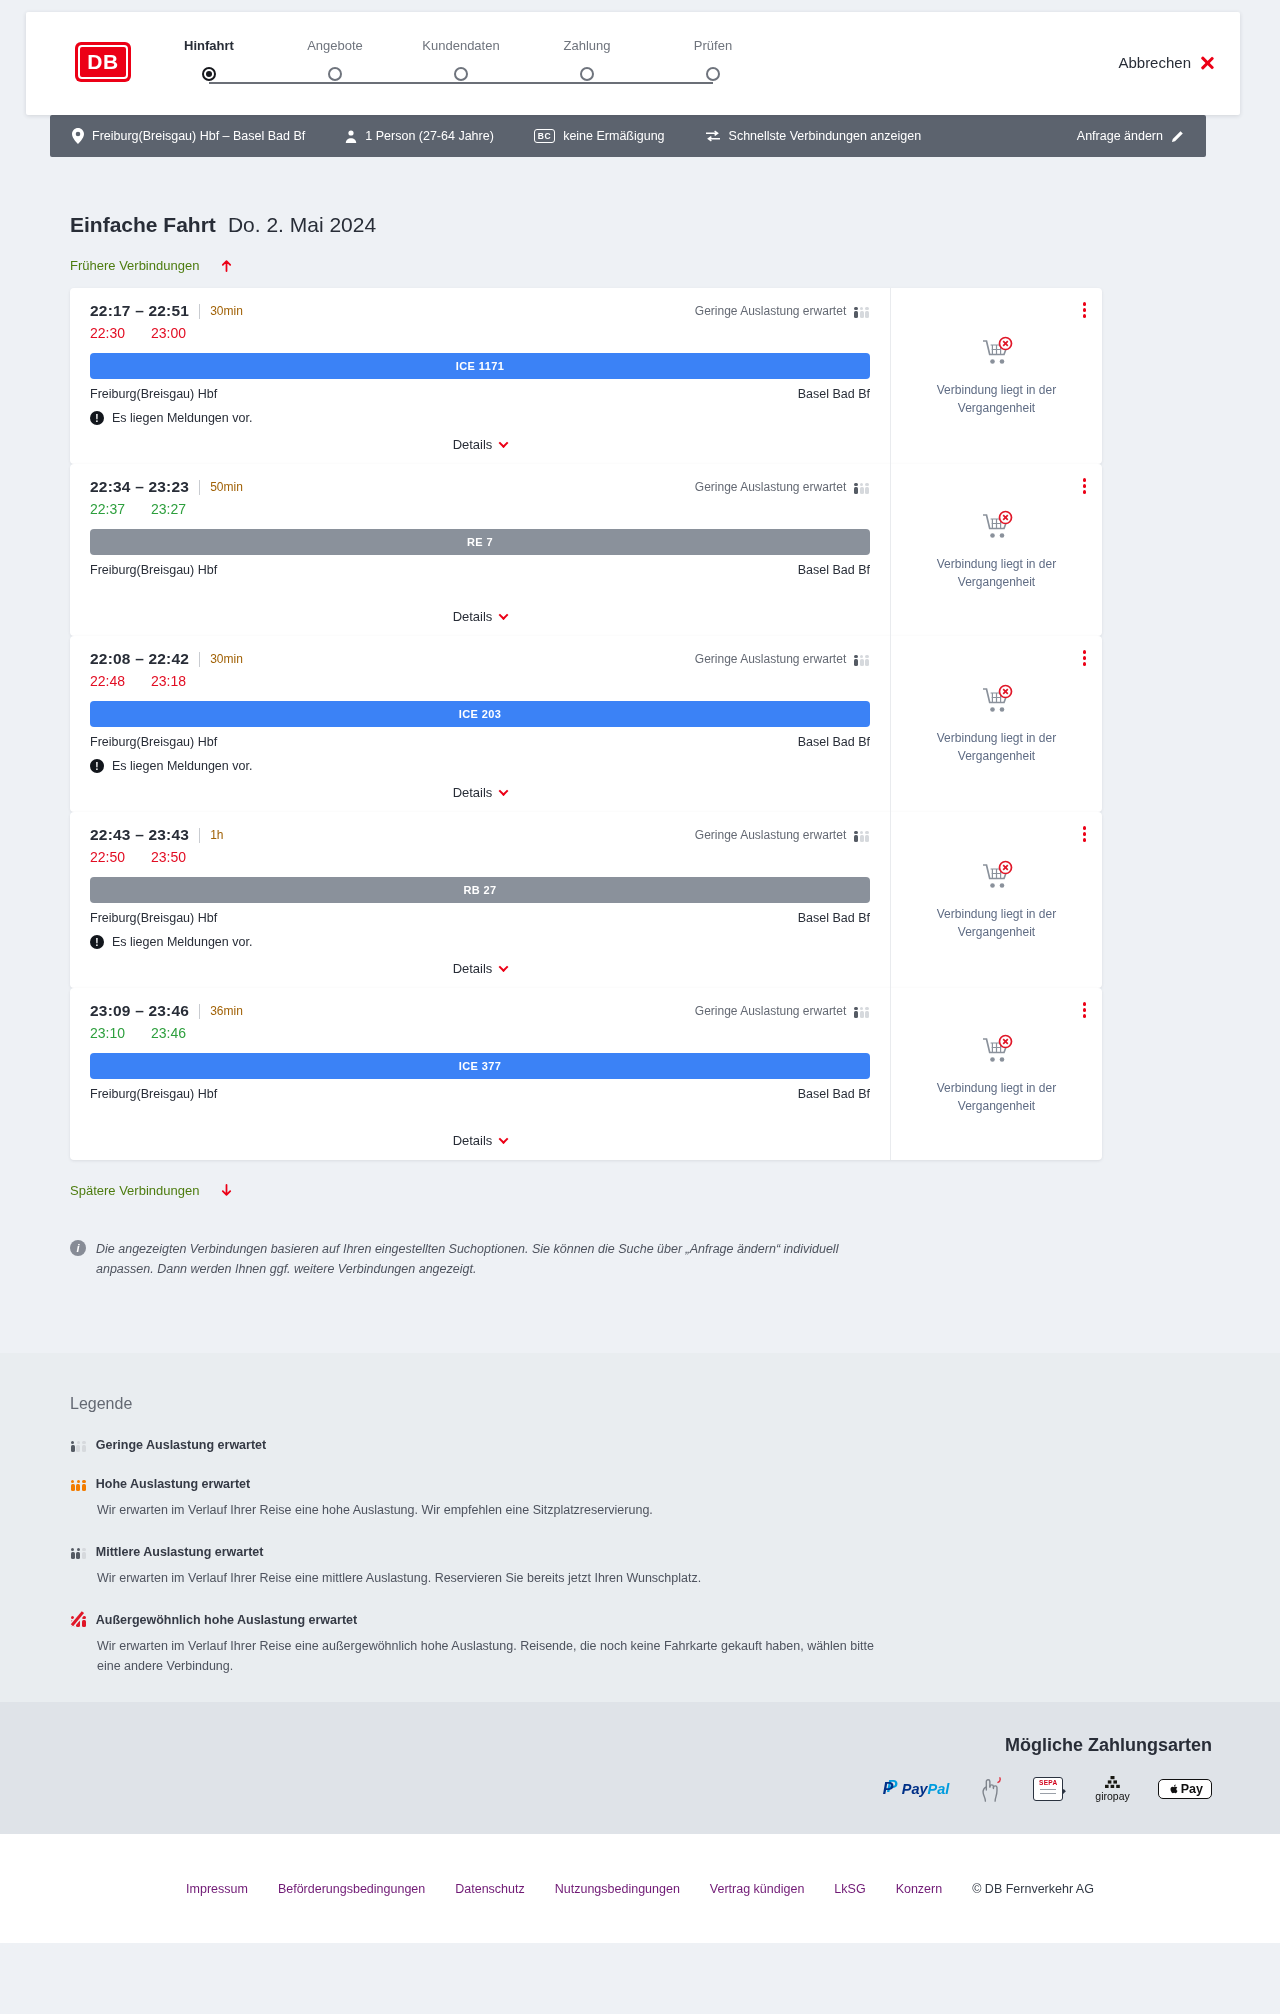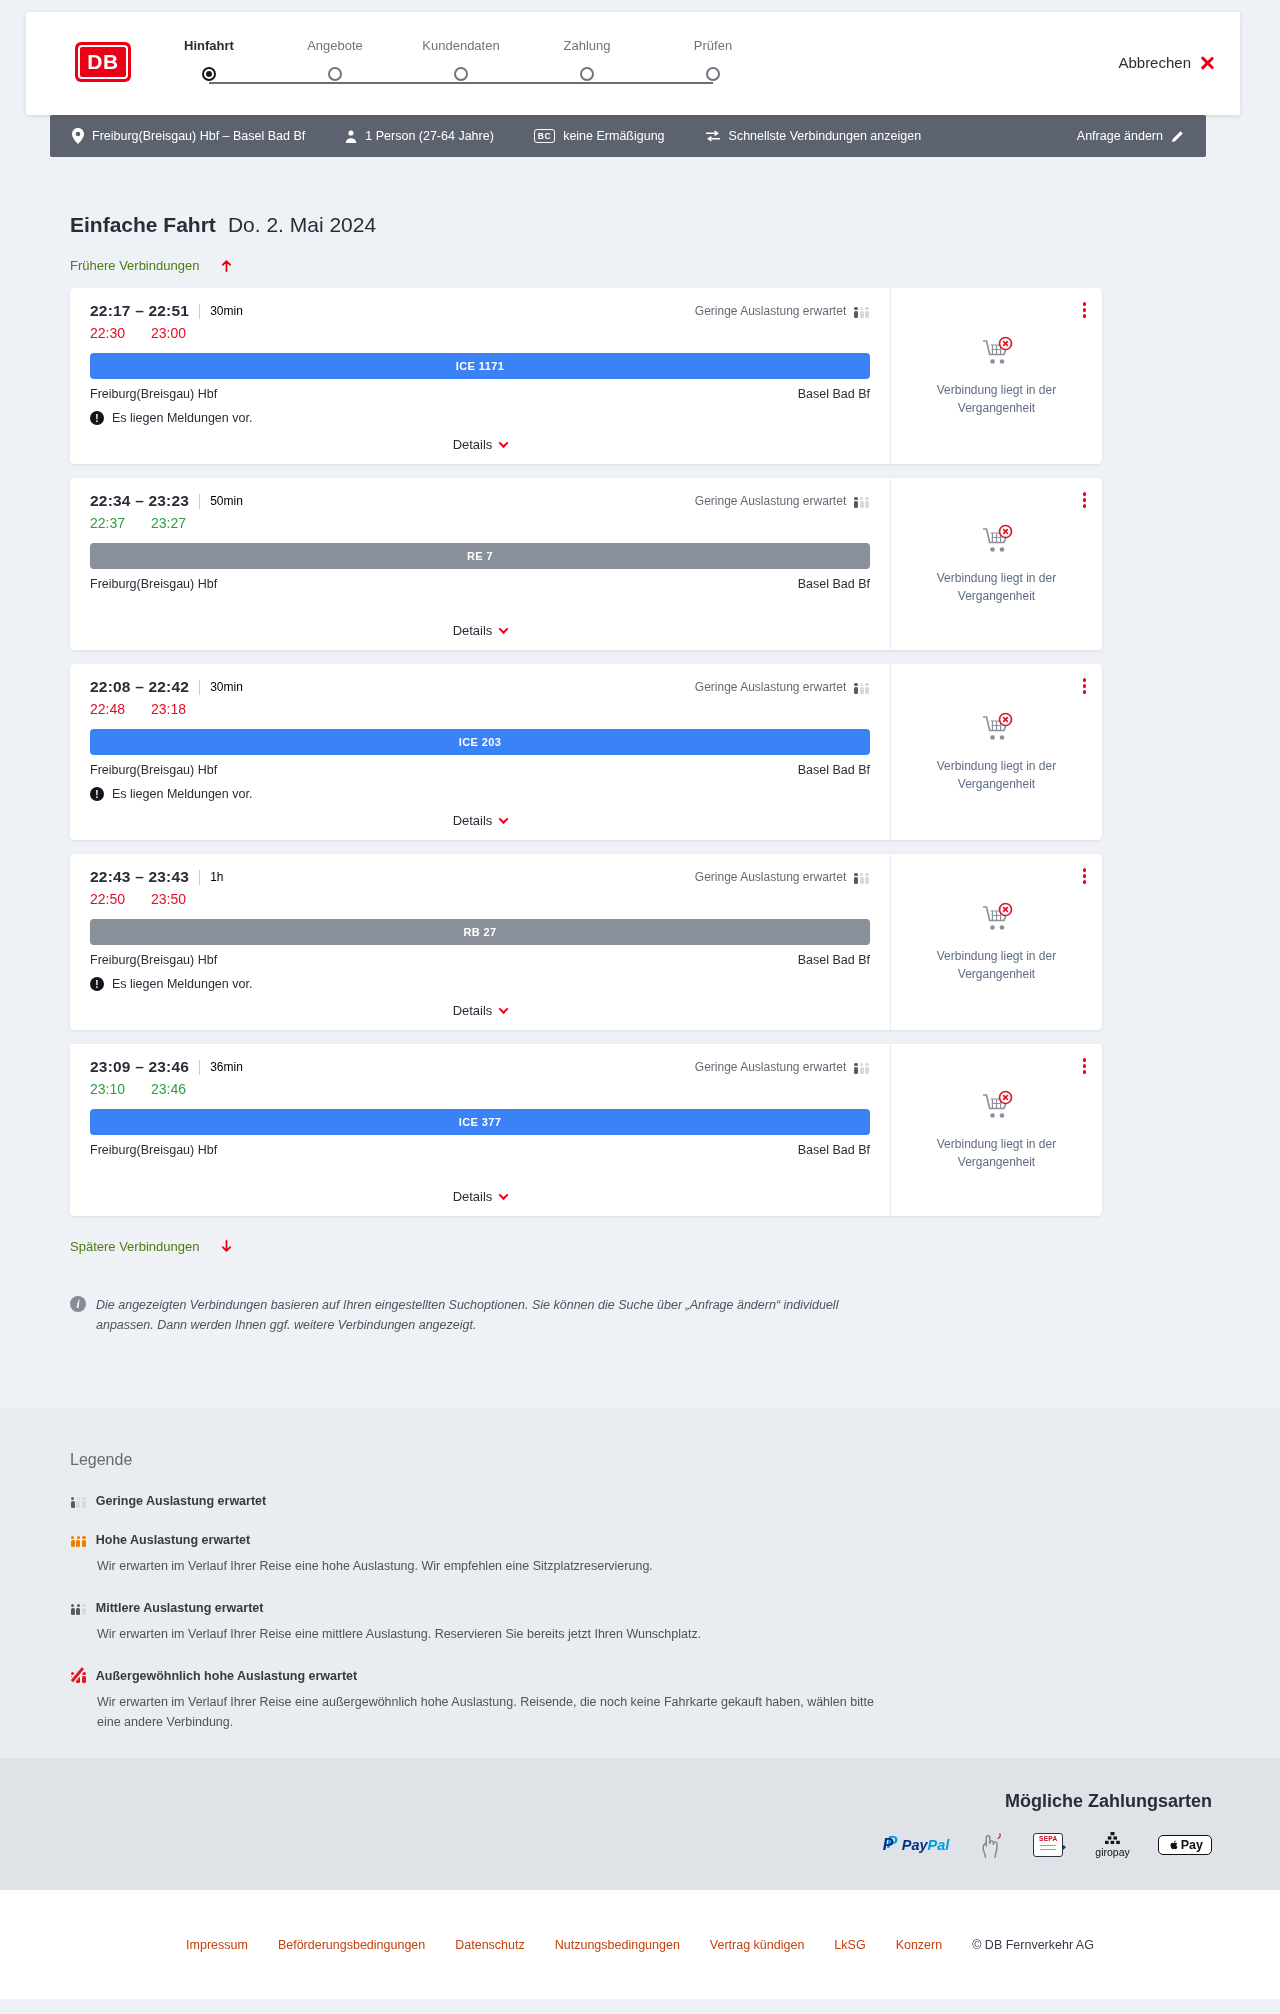--- a/index.html
+++ b/index.html
@@ -40,28 +40,28 @@
 
   
   .main-wrap { width:1032px; margin-left:70px; }
   .page-title-row { margin-top:56px; display:flex; align-items:baseline; gap:12px; }
   .trip-type { font-size:21px; font-weight:bold; color:#282d37; }
   .trip-date { font-size:21px; color:#282d37; }
   .scroll-link { margin-top:21px; display:inline-flex; align-items:center; gap:21px; font-size:13px;
                  color:#4d7c0f; cursor:pointer; }
   .scroll-link.later { margin-top:23px; }
 
-  .connections { margin-top:14px; display:flex; flex-direction:column; gap:14px; }
+  .connections { margin-top:14px; display:flex; flex-direction:column; gap:0; }
   .conn-card { background:#fff; border-radius:4px; box-shadow:0 1px 3px rgba(40,45,55,.10);
                display:flex; min-height:172px; }
   .conn-main { flex:1; padding:14px 20px 12px; display:flex; flex-direction:column; }
   .conn-row1 { display:flex; align-items:center; }
   .time-range { font-size:15.5px; font-weight:bold; letter-spacing:.2px; }
   .dur-div { width:1px; height:15px; background:#c9ccd1; margin:0 10px; }
-  .duration { font-size:12px; color:#000000; }
+  .duration { font-size:12px; color:#a16207; }
   .occupancy { margin-left:auto; display:flex; align-items:flex-end; gap:7px; font-size:12px; color:#646973; }
   .occ-icon { position:relative; display:inline-flex; align-items:flex-end; height:13px; }
   .pers { display:inline-block; width:4px; height:7px; background:currentColor; border-radius:1.5px;
           position:relative; margin:0 .8px; }
   .pers::before { content:""; position:absolute; top:-4.5px; left:.2px; width:3.5px; height:3.5px;
           border-radius:50%; background:currentColor; }
   .occ-low .pers:nth-child(1){ color:#555b64; } .occ-low .pers:nth-child(2),.occ-low .pers:nth-child(3){ color:#d6d9dd; }
   .occ-1 .pers:nth-child(1){ color:#555b64; } .occ-1 .pers:nth-child(2),.occ-1 .pers:nth-child(3){ color:#d6d9dd; }
   .occ-2 .pers:nth-child(1),.occ-2 .pers:nth-child(2){ color:#555b64; } .occ-2 .pers:nth-child(3){ color:#d6d9dd; }
   .occ-3 .pers{ color:#f27c00; }
@@ -131,21 +131,21 @@
   .sepa-pen { margin-left:-8px; margin-top:10px; }
   .giro { flex-direction:column; gap:1px; }
   .giro-word { font-size:10.5px; color:#0f0f0f; }
   .apple-pay { border:1.6px solid #111; border-radius:5px; background:#fff; padding:2px 8px; gap:2px; }
   .apple-pay b { font-size:12.5px; color:#111; }
   .hand-icon { opacity:.85; }
 
   
   .footer { background:#fff; height:109px; display:flex; align-items:center; justify-content:center; }
   .footer-links { display:flex; align-items:center; gap:30px; }
-  .footer-links a { font-size:12.5px; color:#c2410c; text-decoration:none; cursor:pointer; }
+  .footer-links a { font-size:12.5px; color:#701a75; text-decoration:none; cursor:pointer; }
   .copyright { font-size:12.5px; color:#333a45; }
 </style>
 </head>
 <body>
 
 <header class="app-header">
   <div class="db-logo">
       <span>DB</span>
     </div>
   <nav class="stepper">

